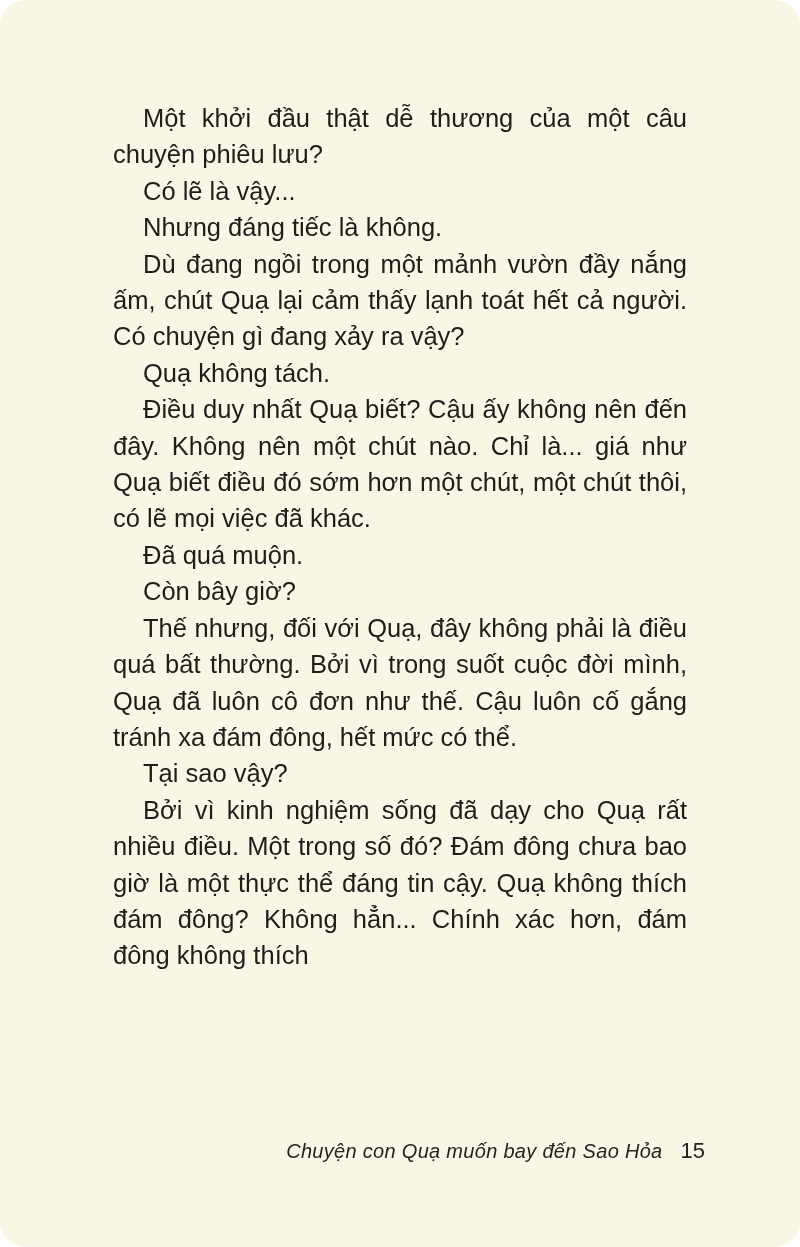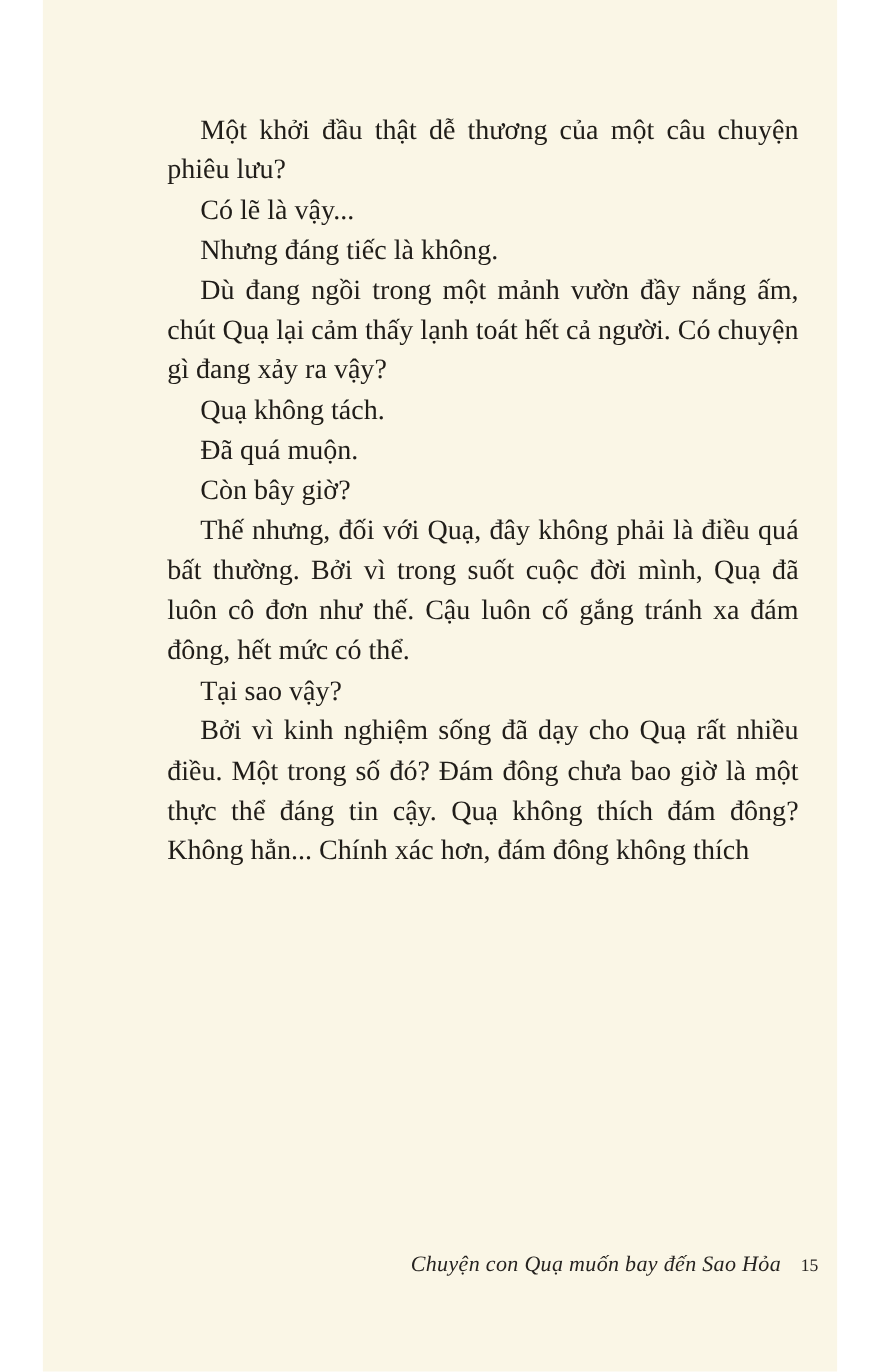--- a/index.html
+++ b/index.html
@@ -2,33 +2,34 @@
 <html><head>
 <meta charset="utf-8">
 <style>
   html, body {
     margin: 0;
     padding: 0;
     background: #ffffff;
   }
   .page {
     position: relative;
-    width: 722px;
+    width: 800px;
     height: 1247px;
     margin: 0 auto;
     overflow: hidden;
     background:
       radial-gradient(115% 110% at 52% 46%,
         #faf6e6 0%,
         #faf6e6 68%,
         #fbf8ec 84%,
         #fdfcf6 94%,
         #fffffd 100%);
-    font-family: Liberation Serif, serif;
+    font-family: Liberation Sans, sans-serif;
     color: #201d19;
+    border-radius: 26px;
   }
   .page-body {
     position: absolute;
     left: 113px;
     top: 100px;
     width: 574px;
     font-size: 25.5px;
     line-height: 36.4px;
     text-align: justify;
   }
@@ -47,35 +48,36 @@
     align-items: baseline;
   }
   .running-title {
     font-style: italic;
     font-size: 20px;
     letter-spacing: 0.3px;
     color: #262320;
   }
   .page-number {
     font-style: normal;
-    font-size: 16px;
+    font-size: 22px;
     margin-left: 18px;
     color: #262320;
   }
 </style>
 </head>
 <body>
 
 <div class="page">
   <div class="page-body">
       <p>Một khởi đầu thật dễ thương của một câu chuyện phiêu lưu?</p>
       <p>Có lẽ là vậy...</p>
       <p>Nhưng đáng tiếc là không.</p>
       <p>Dù đang ngồi trong một mảnh vườn đầy nắng ấm, chút Quạ lại cảm thấy lạnh toát hết cả người. Có chuyện gì đang xảy ra vậy?</p>
       <p>Quạ không tách.</p>
+      <p>Điều duy nhất Quạ biết? Cậu ấy không nên đến đây. Không nên một chút nào. Chỉ là... giá như Quạ biết điều đó sớm hơn một chút, một chút thôi, có lẽ mọi việc đã khác.</p>
       <p>Đã quá muộn.</p>
       <p>Còn bây giờ?</p>
       <p>Thế nhưng, đối với Quạ, đây không phải là điều quá bất thường. Bởi vì trong suốt cuộc đời mình, Quạ đã luôn cô đơn như thế. Cậu luôn cố gắng tránh xa đám đông, hết mức có thể.</p>
       <p>Tại sao vậy?</p>
       <p>Bởi vì kinh nghiệm sống đã dạy cho Quạ rất nhiều điều. Một trong số đó? Đám đông chưa bao giờ là một thực thể đáng tin cậy. Quạ không thích đám đông? Không hẳn... Chính xác hơn, đám đông không thích</p>
     </div>
   <div class="page-footer">
     <span class="running-title">Chuyện con Quạ muốn bay đến Sao Hỏa</span>
     <span class="page-number">15</span>
   </div>

